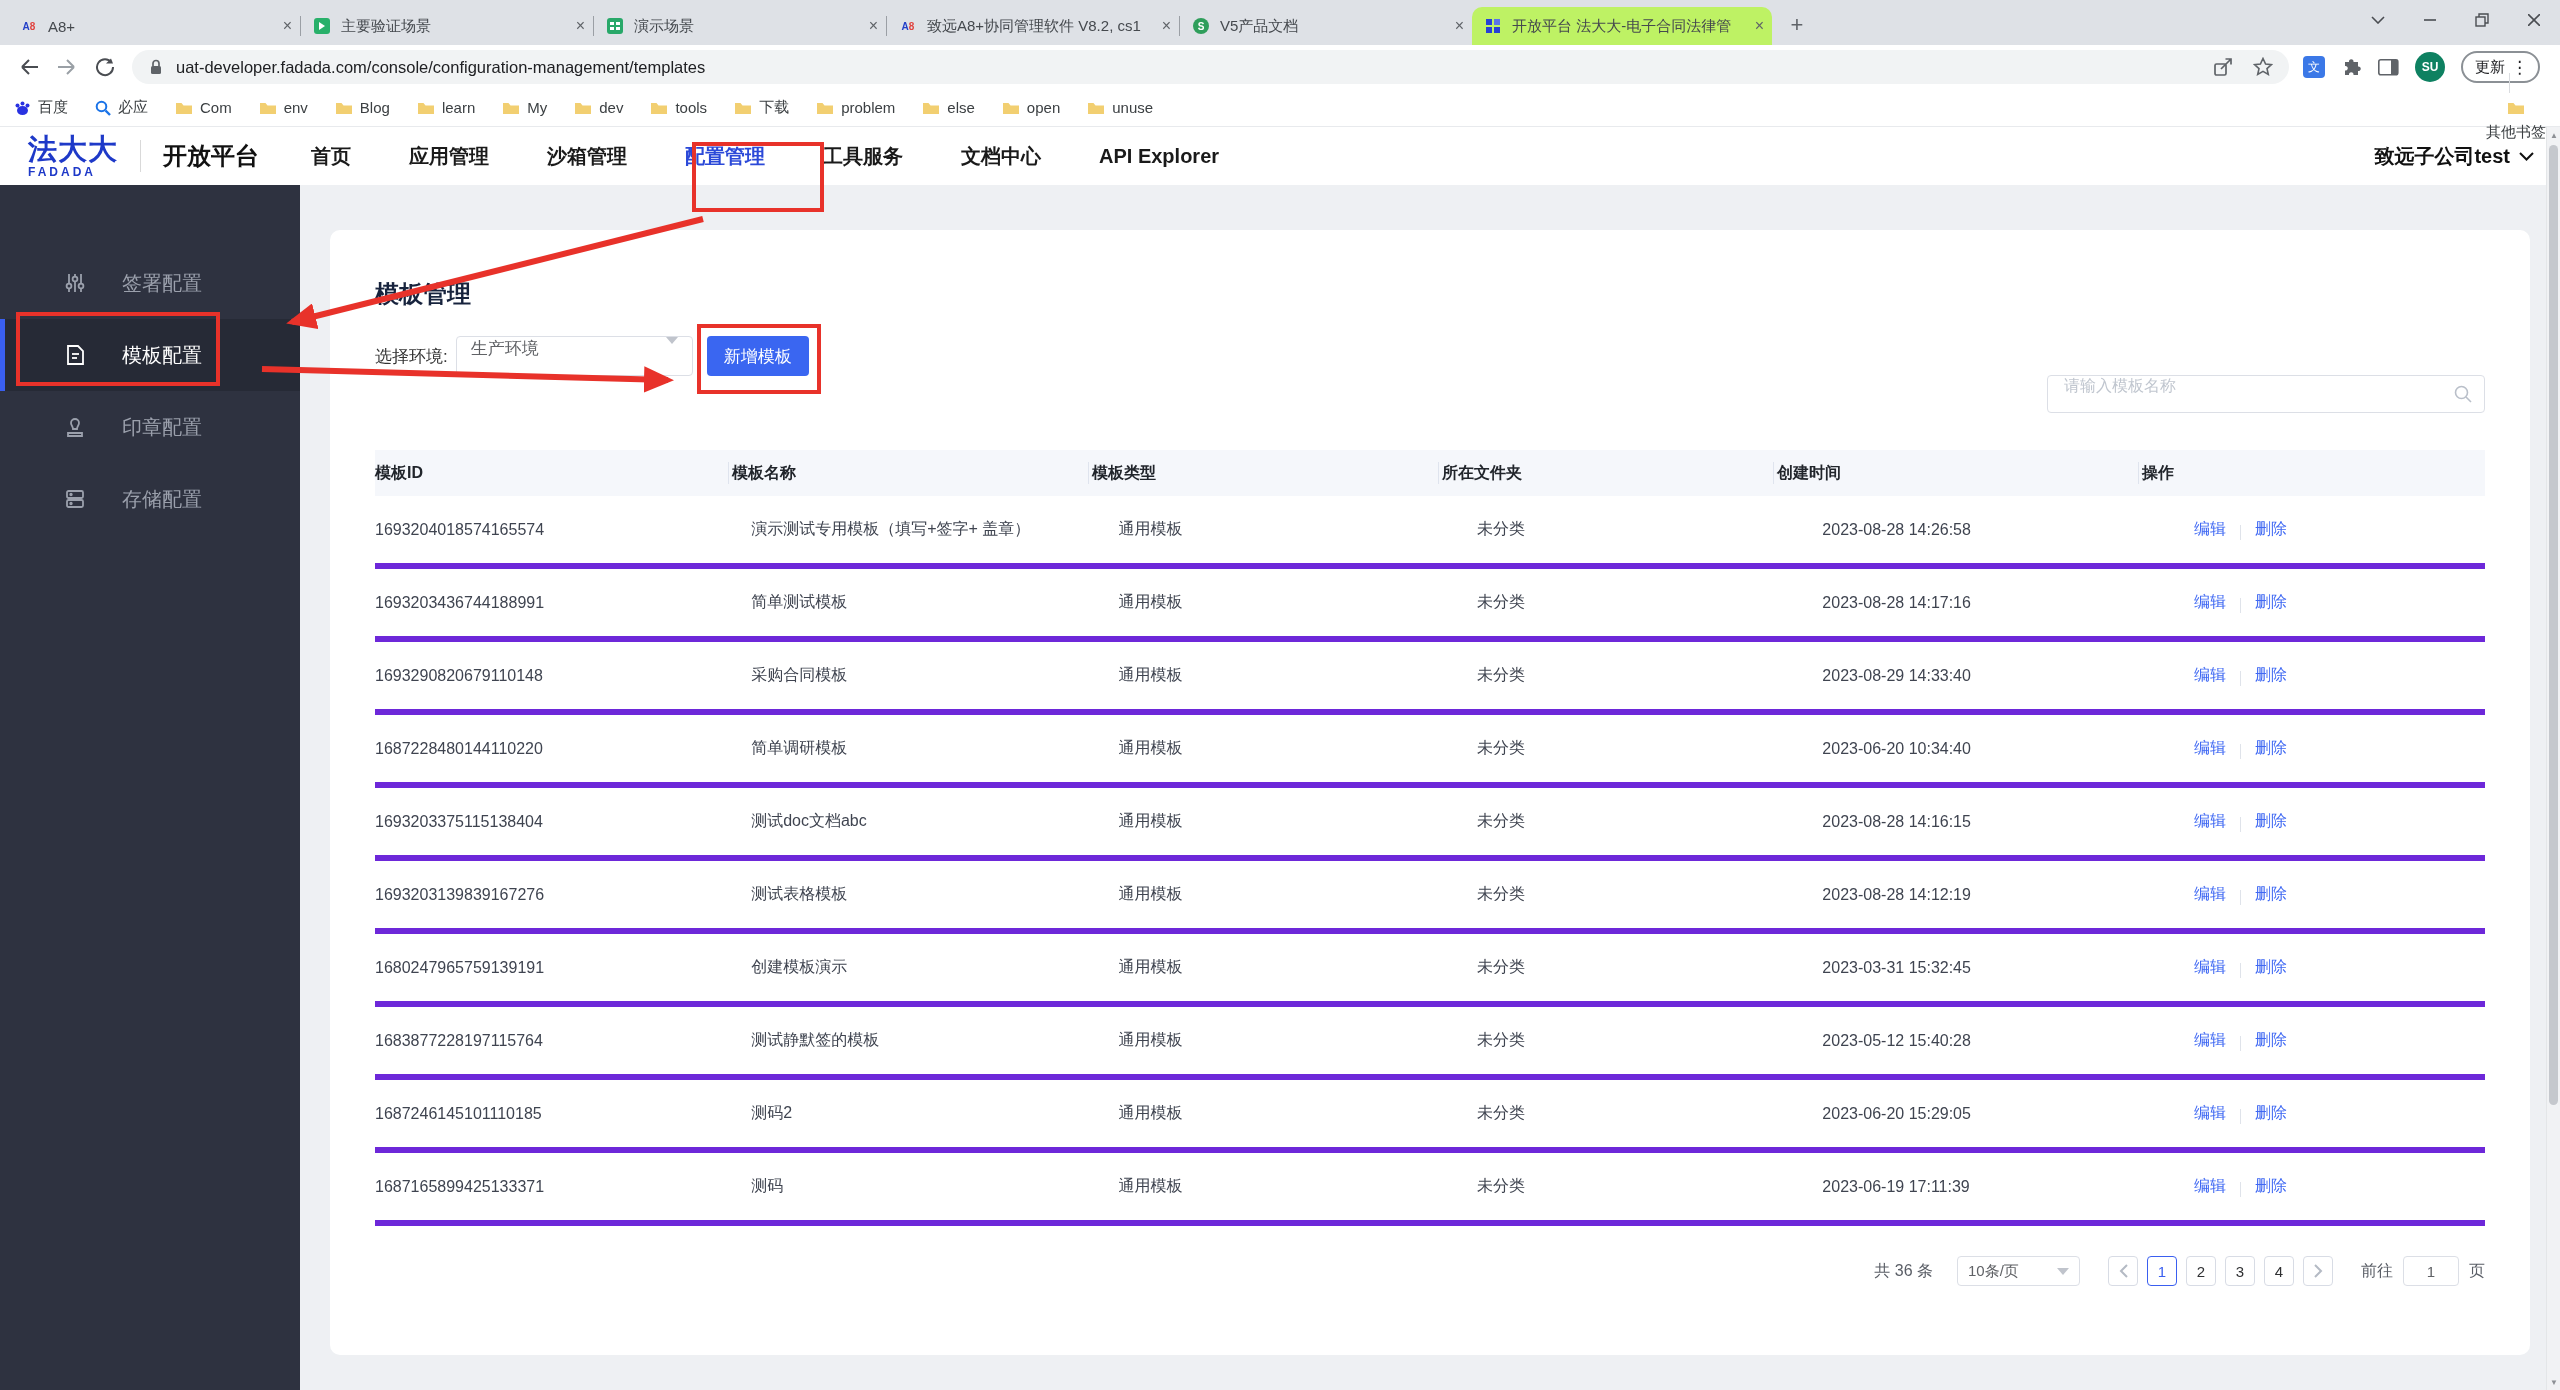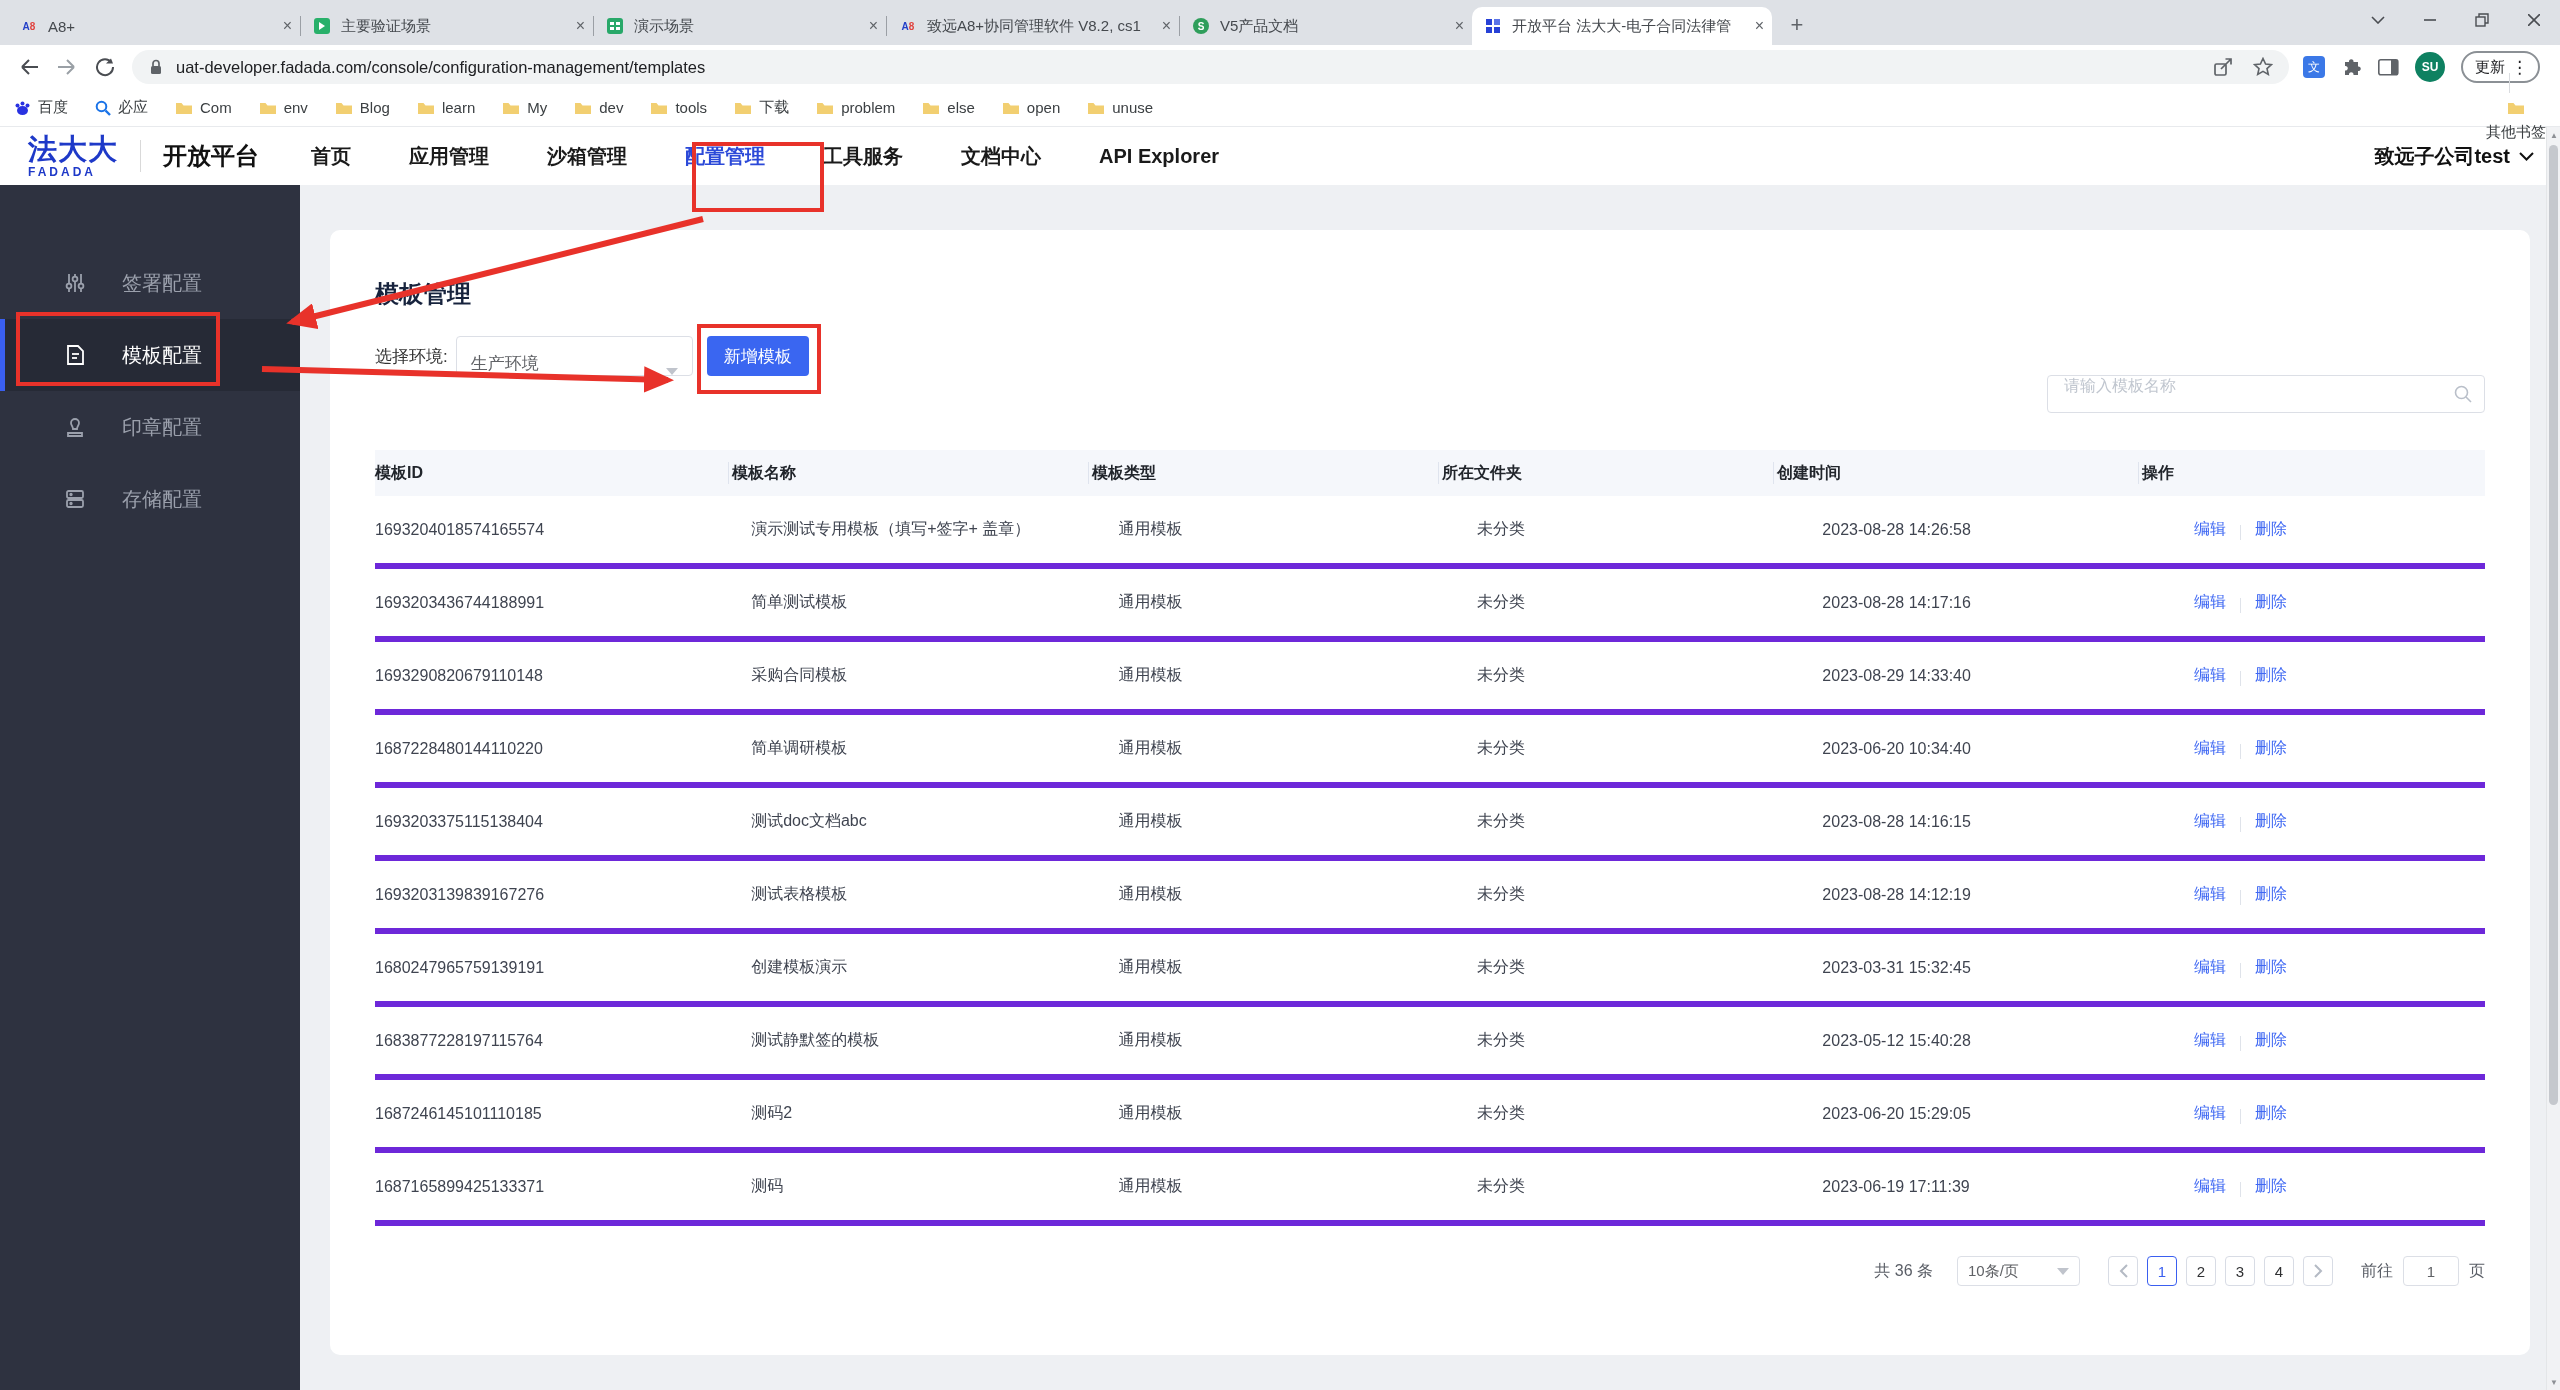--- a/index.html
+++ b/index.html
@@ -3,21 +3,21 @@
 <meta charset="utf-8">
 <style>
   * { margin:0; padding:0; box-sizing:border-box; }
   html,body { width:2560px; height:1390px; }
   body { font-family:"Liberation Sans","DejaVu Sans",sans-serif; background:#dee1e6; position:relative; overflow:hidden; }
   svg { display:block; }
 
   
   .tabbar { height:45px; background:#dee1e6; display:flex; align-items:flex-end; padding-left:8px; position:relative; }
   .tab { width:292px; height:38px; display:flex; align-items:center; padding:0 8px 0 12px; font-size:15px; color:#45494e; border-radius:10px 10px 0 0; }
-  .tab.active { width:300px; background:#ffffff; }
+  .tab.active { width:300px; background:#bef264; }
   .fav { width:18px; height:18px; margin-right:10px; flex:none; display:flex; align-items:center; justify-content:center; }
   .tab .t { flex:1; overflow:hidden; white-space:nowrap; }
   .tab .x { color:#5f6368; font-size:16px; margin-left:6px; flex:none; }
   .tabdiv { width:1px; height:20px; background:#9b9fa5; margin-bottom:9px; flex:none; }
   .newtab { width:30px; height:30px; margin:0 0 5px 10px; display:flex; align-items:center; justify-content:center; font-size:22px; color:#5f6368; border-radius:50%; }
   .winctl { position:absolute; right:0; top:0; display:flex; }
   .wbtn { width:52px; height:40px; display:flex; align-items:center; justify-content:center; color:#4a4d52; }
 
   
   .fav-a8 { font-size:10px; font-weight:bold; color:#2440c8; letter-spacing:0; }
@@ -59,21 +59,21 @@
   .sidebar { width:300px; background:#2e3240; padding-top:62px; flex:none; }
   .sitem { height:72px; display:flex; align-items:center; padding-left:64px; gap:36px; font-size:20px; color:#9ba0ac; position:relative; }
   .sitem.active { background:#262a36; color:#fff; }
   .sitem.active::before { content:""; position:absolute; left:0; top:0; width:5px; height:100%; background:#3a5ff0; }
   .mainarea { flex:1; position:relative; }
   .card { position:absolute; left:30px; top:45px; width:2200px; height:1125px; background:#fff; border-radius:10px; }
 
   .card h1 { position:absolute; left:45px; top:48px; font-size:24px; font-weight:700; color:#17233d; }
   .envrow { position:absolute; left:45px; top:106px; height:40px; display:flex; align-items:center; }
   .envlabel { font-size:17px; color:#333; margin-right:8px; }
-  .select { width:237px; height:40px; border:1px solid #dcdfe6; border-radius:4px; display:flex; align-items:flex-end; padding:0 14px; font-size:17px; color:#606266; background:#fff; }
+  .select { width:237px; height:40px; border:1px solid #dcdfe6; border-radius:4px; display:flex; align-items:flex-start; padding:0 14px; font-size:17px; color:#606266; background:#fff; }
   .select .caret, .sizer .caret { margin-left:auto; width:0; height:0; border-left:6px solid transparent; border-right:6px solid transparent; border-top:7px solid #c0c4cc; }
   .addbtn { width:102px; height:40px; background:#3a66f1; color:#fff; font-size:17px; border:none; border-radius:4px; margin-left:14px; display:flex; align-items:center; justify-content:center; }
   .searchwrap { position:absolute; right:45px; top:145px; width:438px; height:38px; }
   .searchwrap input { width:100%; height:100%; border:1px solid #dcdfe6; border-radius:4px; padding:0 40px 16px 16px; font-size:16px; color:#8b5cf6; font-family:inherit; }
   .searchwrap input::placeholder { color:#c0c6cf; }
   .searchwrap .mag { position:absolute; right:12px; top:9px; }
 
   
   .tbl { position:absolute; left:45px; top:220px; width:2110px; font-size:16px; }
   .thead { display:flex; height:46px; background:#f5f7fb; align-items:center; font-weight:700; color:#21252b; }

